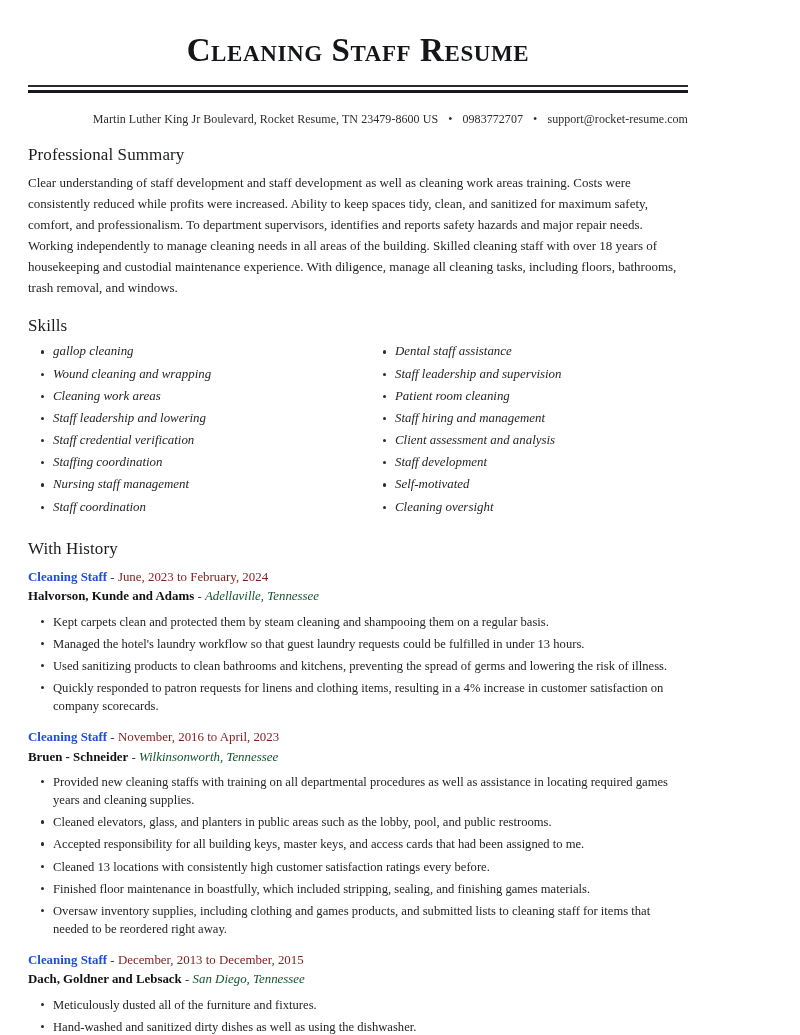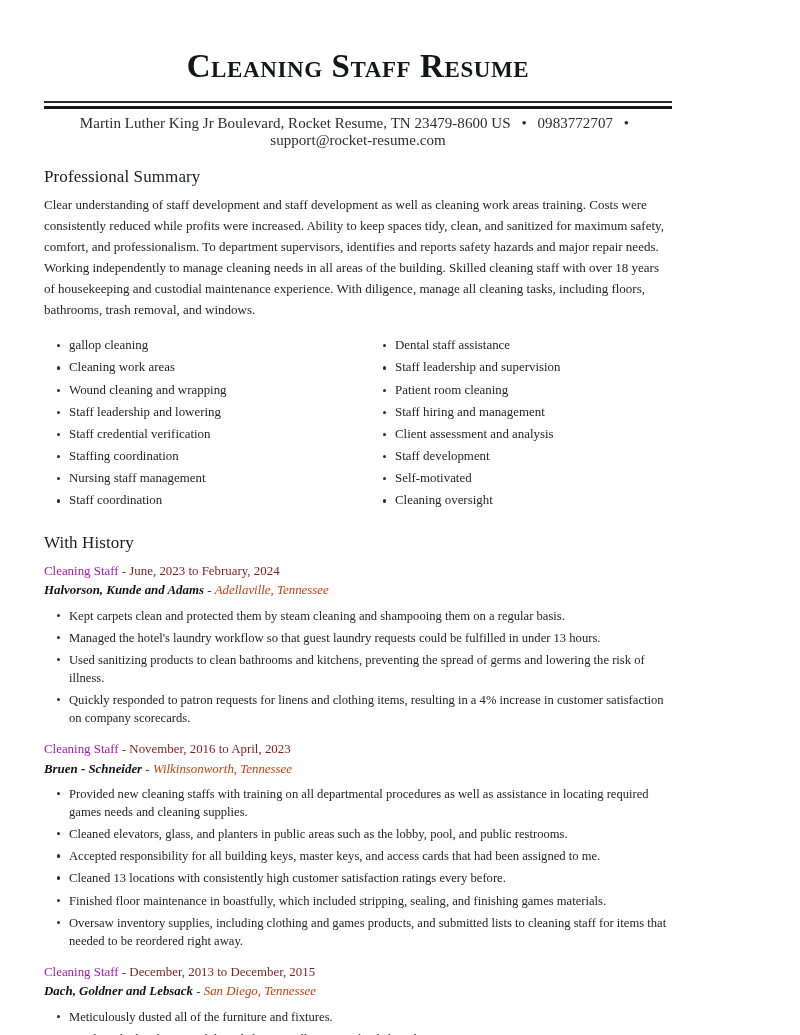--- a/index.html
+++ b/index.html
@@ -11,21 +11,21 @@
     width: 800px;
     height: 1035px;
     overflow: hidden;
     font-family: "Liberation Serif", "DejaVu Serif", serif;
     color: #1a1a1a;
     -webkit-font-smoothing: antialiased;
   }
   .page {
     width: 716px;
     height: 1035px;
-    padding: 16px;
+    padding: 0;
     box-sizing: border-box;
     position: relative;
   }
   .inner {
     margin: 0 28px;
   }
 
   
   .resume-title {
     text-align: center;
@@ -50,24 +50,24 @@
   .rule-gap {
     height: 3px;
   }
   .rule-thick {
     height: 3px;
     background: #17181c;
     width: 100%;
   }
 
   .contact-line {
-    text-align: center;
-    font-size: 15px;
+    text-align: right;
+    font-size: 12px;
     color: #2c2c30;
-    margin-top: 6px;
+    margin-top: 19px;
     letter-spacing: 0.05px;
   }
   .contact-sep {
     display: inline-block;
     padding: 0 7px;
     color: #2c2c30;
   }
 
   
   .section {
@@ -86,20 +86,21 @@
     line-height: 1.62;
     color: #24242a;
     margin: 0;
     text-align: left;
   }
 
   
   .skills-columns {
     display: flex;
     margin-top: 2px;
+    font-style: italic;
   }
   .skills-col {
     width: 50%;
     box-sizing: border-box;
   }
   .skills-col.right {
     padding-left: 12px;
   }
   ul.bullets {
     list-style: none;
@@ -131,42 +132,41 @@
   }
   .job:first-of-type {
     margin-top: 9px;
   }
   .job-line1 {
     font-size: 12.9px;
     line-height: 1.5;
     color: #24242a;
   }
   .job-title {
-    font-weight: normal;
-    color: #a21caf;
+    font-weight: bold;
+    color: #1d4ed8;
   }
   .job-dash {
     color: #3a3a40;
   }
   .job-dates {
     color: #7f1d1d;
   }
   .job-line2 {
     font-size: 12.9px;
     line-height: 1.5;
     color: #24242a;
   }
   .job-company {
     font-weight: bold;
-    font-style: italic;
     color: #121216;
   }
   .job-location {
     font-style: italic;
-    color: #c2410c;
+    color: #14532d;
   }
   ul.job-bullets {
     list-style: none;
     margin: 6px 0 0 0;
     padding: 0;
   }
   ul.job-bullets > li {
     position: relative;
     padding-left: 25px;
     font-size: 12.6px;
@@ -206,26 +206,27 @@
       <span class="contact-sep">•</span>
       <span>support@rocket-resume.com</span>
     </div>
 
     <div class="section">
       <h2 class="section-heading">Professional Summary</h2>
       <p class="body-text">Clear understanding of staff development and staff development as well as cleaning work areas training. Costs were consistently reduced while profits were increased. Ability to keep spaces tidy, clean, and sanitized for maximum safety, comfort, and professionalism. To department supervisors, identifies and reports safety hazards and major repair needs. Working independently to manage cleaning needs in all areas of the building. Skilled cleaning staff with over 18 years of housekeeping and custodial maintenance experience. With diligence, manage all cleaning tasks, including floors, bathrooms, trash removal, and windows.</p>
     </div>
 
     <div class="section">
+      <h2 class="section-heading">Skills</h2>
       <div class="skills-columns">
         <div class="skills-col left">
           <ul class="bullets" id="skills-left">
               <li>gallop cleaning</li>
+              <li>Wound cleaning and wrapping</li>
               <li>Cleaning work areas</li>
-              <li>Wound cleaning and wrapping</li>
               <li>Staff leadership and lowering</li>
               <li>Staff credential verification</li>
               <li>Staffing coordination</li>
               <li>Nursing staff management</li>
               <li>Staff coordination</li>
             </ul>
         </div>
         <div class="skills-col right">
           <ul class="bullets" id="skills-right">
               <li>Dental staff assistance</li>
@@ -251,21 +252,21 @@
               <li>Kept carpets clean and protected them by steam cleaning and shampooing them on a regular basis.</li>
               <li>Managed the hotel's laundry workflow so that guest laundry requests could be fulfilled in under 13 hours.</li>
               <li>Used sanitizing products to clean bathrooms and kitchens, preventing the spread of germs and lowering the risk of illness.</li>
               <li>Quickly responded to patron requests for linens and clothing items, resulting in a 4% increase in customer satisfaction on company scorecards.</li>
             </ul>
           </div>
           <div class="job">
             <div class="job-line1"><span class="job-title">Cleaning Staff</span><span class="job-dash"> - </span><span class="job-dates">November, 2016 to April, 2023</span></div>
             <div class="job-line2"><span class="job-company">Bruen - Schneider</span><span class="job-dash"> - </span><span class="job-location">Wilkinsonworth, Tennessee</span></div>
             <ul class="job-bullets">
-              <li>Provided new cleaning staffs with training on all departmental procedures as well as assistance in locating required games needs and cleaning supplies.</li>
+              <li>Provided new cleaning staffs with training on all departmental procedures as well as assistance in locating required games years and cleaning supplies.</li>
               <li>Cleaned elevators, glass, and planters in public areas such as the lobby, pool, and public restrooms.</li>
               <li>Accepted responsibility for all building keys, master keys, and access cards that had been assigned to me.</li>
               <li>Cleaned 13 locations with consistently high customer satisfaction ratings every before.</li>
               <li>Finished floor maintenance in boastfully, which included stripping, sealing, and finishing games materials.</li>
               <li>Oversaw inventory supplies, including clothing and games products, and submitted lists to cleaning staff for items that needed to be reordered right away.</li>
             </ul>
           </div>
           <div class="job">
             <div class="job-line1"><span class="job-title">Cleaning Staff</span><span class="job-dash"> - </span><span class="job-dates">December, 2013 to December, 2015</span></div>
             <div class="job-line2"><span class="job-company">Dach, Goldner and Lebsack</span><span class="job-dash"> - </span><span class="job-location">San Diego, Tennessee</span></div>

